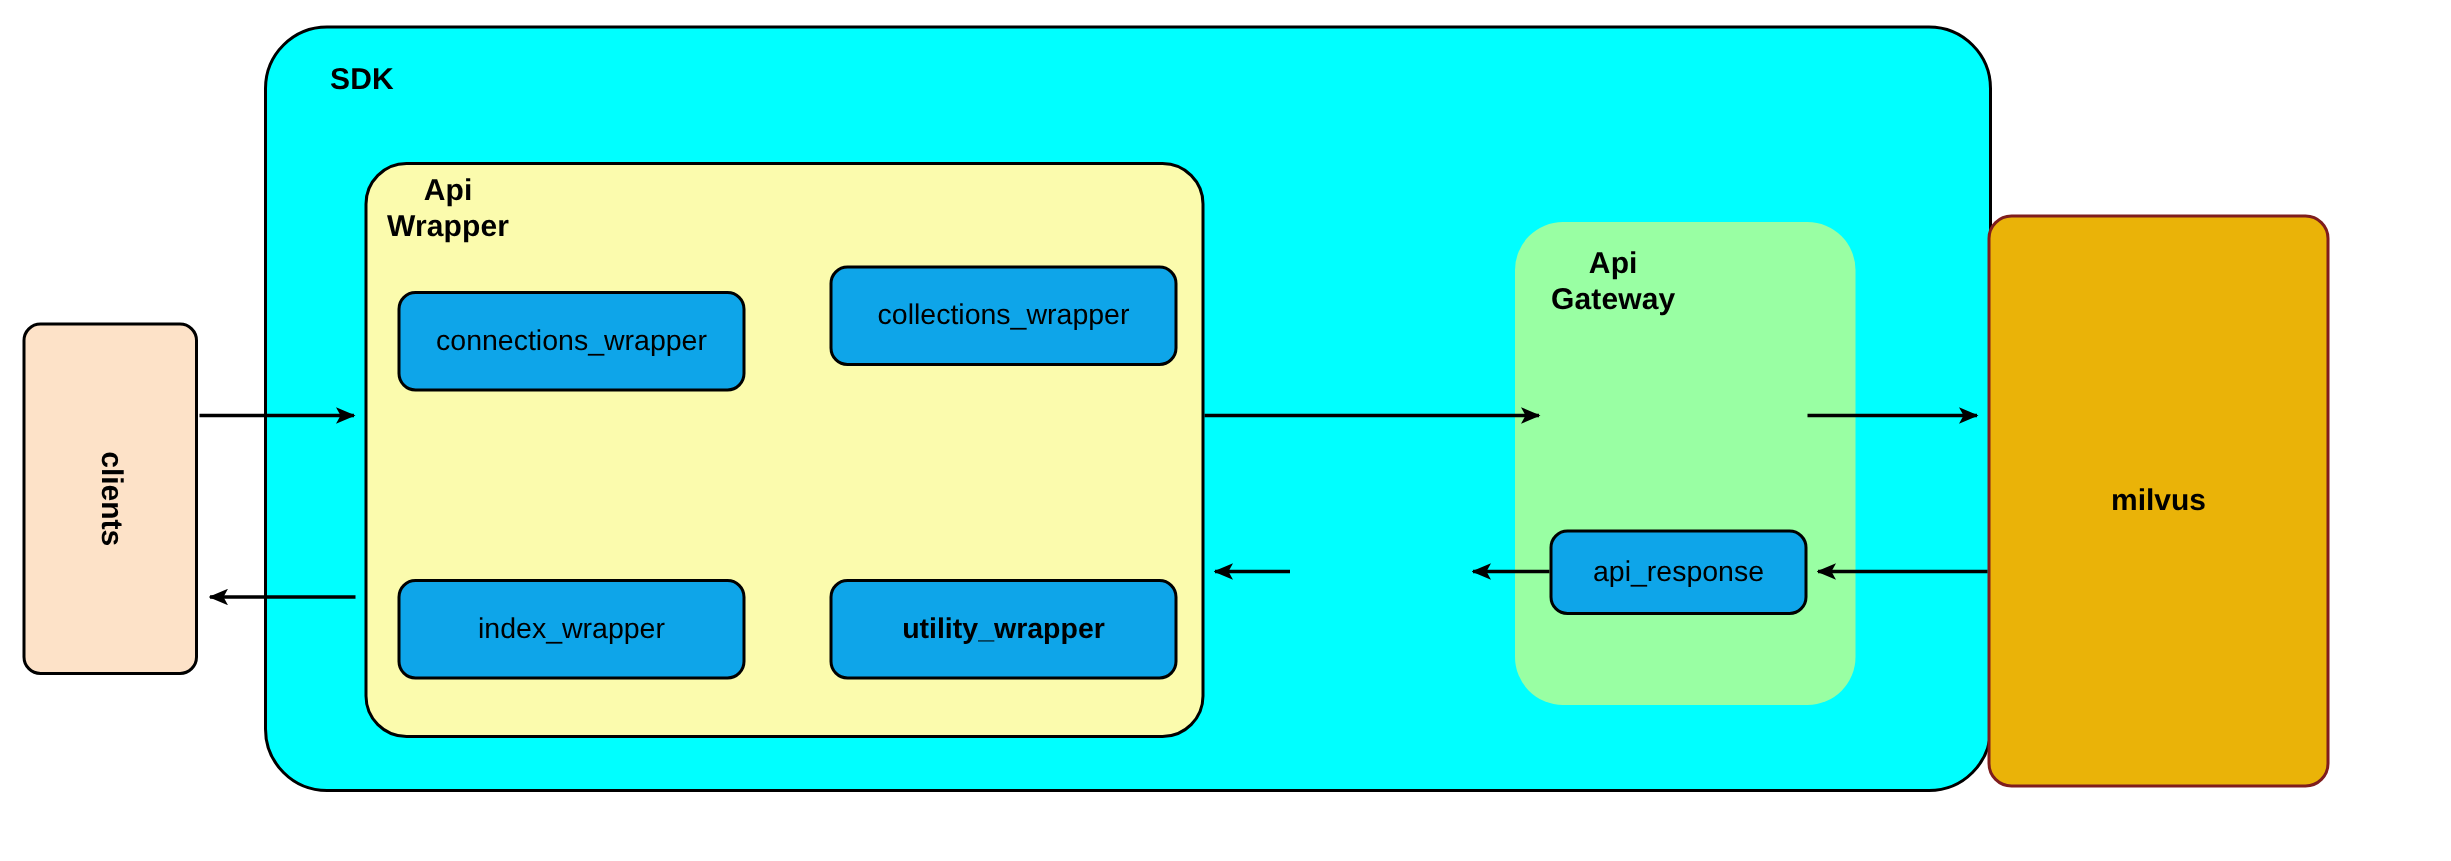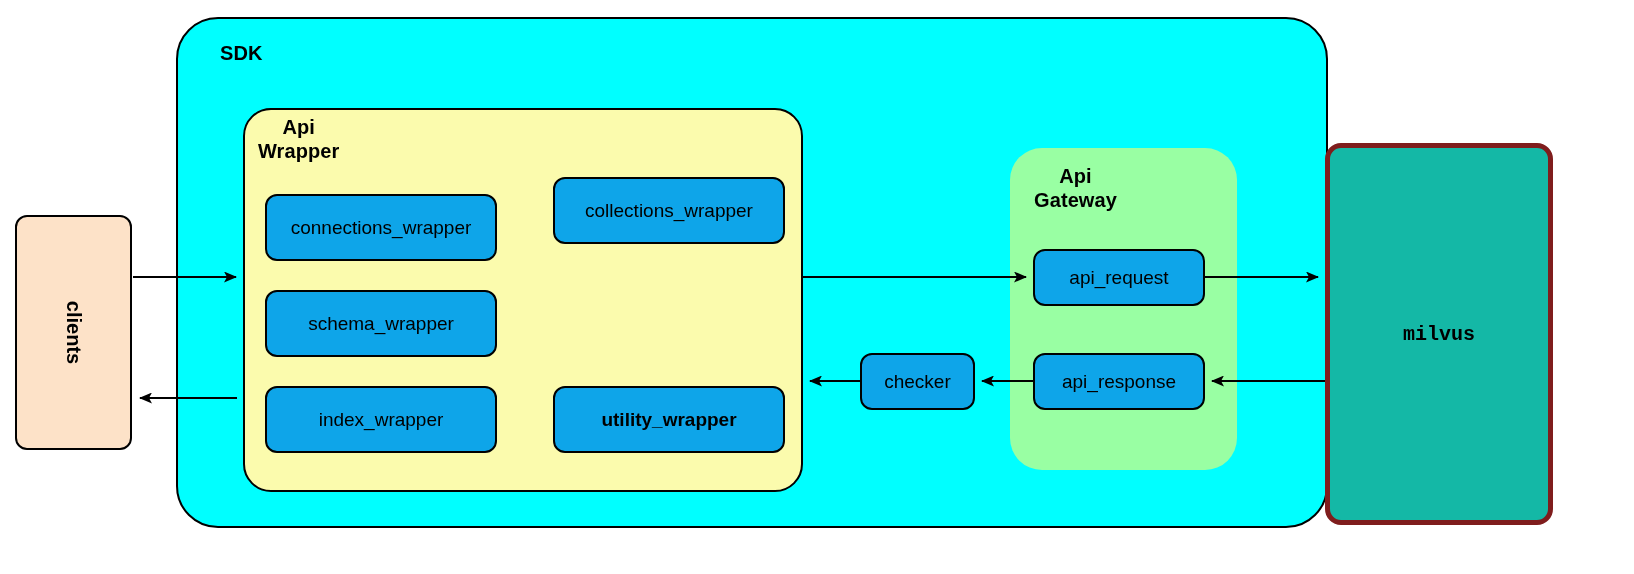--- a/index.html
+++ b/index.html
@@ -115,24 +115,23 @@
     font-size: 20px;
     color: #000000;
     transform: rotate(90deg);
     white-space: nowrap;
   }
   #node-milvus {
     left: 1325px;
     top: 143px;
     width: 228px;
     height: 382px;
-    background: #14b8a6;
-    border: 5px solid #7f1d1d;
+    background: #eab308;
+    border: 2px solid #7f1d1d;
     border-radius: 16px;
-    font-family: Liberation Mono, monospace;
   }
   #milvus-label {
     font-weight: bold;
     font-size: 20px;
     color: #000000;
   }
   
   #edges {
     position: absolute;
     left: 0;
@@ -153,28 +152,25 @@
   <div class="box" id="api-wrapper-container"></div>
   <div class="group-label" id="api-wrapper-label">Api
 Wrapper</div>
 
   <div class="box" id="api-gateway-container"></div>
   <div class="group-label" id="api-gateway-label">Api
 Gateway</div>
 
   <div class="box node" id="node-connections-wrapper">connections_wrapper</div>
   <div class="box node" id="node-collections-wrapper">collections_wrapper</div>
-  <div class="box node" id="node-schema-wrapper">schema_wrapper</div>
   <div class="box node" id="node-index-wrapper">index_wrapper</div>
   <div class="box node" id="node-utility-wrapper">utility_wrapper</div>
 
-  <div class="box node" id="node-api-request">api_request</div>
   <div class="box node" id="node-api-response">api_response</div>
 
-  <div class="box node" id="node-checker">checker</div>
 
   <div class="box" id="node-clients">
     <span id="clients-label">clients</span>
   </div>
 
   <div class="box" id="node-milvus">
     <span id="milvus-label">milvus</span>
   </div>
 
   <svg id="edges" viewBox="0 0 1634 574">

